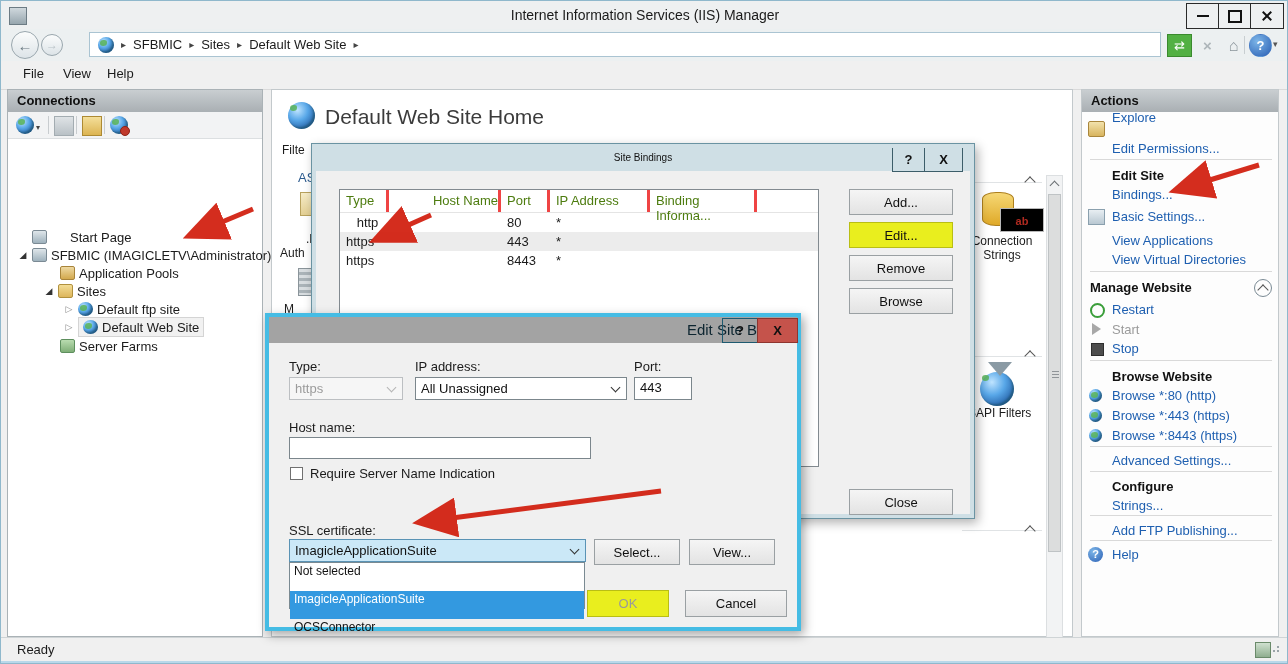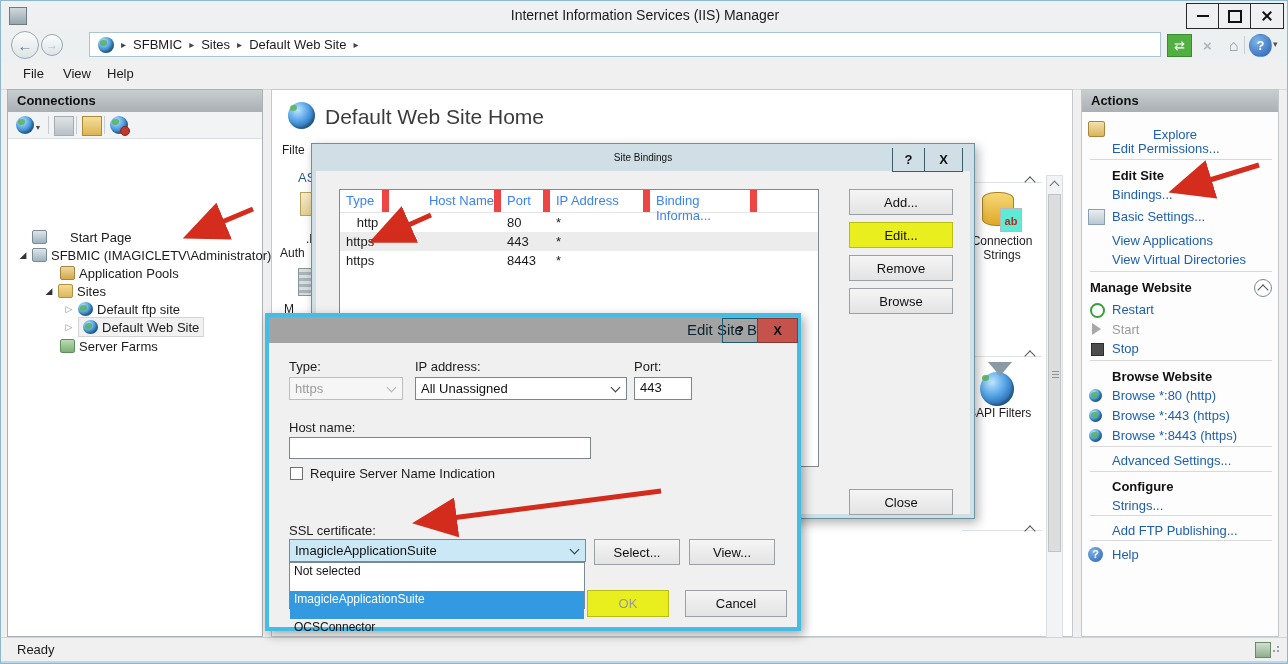--- a/index.html
+++ b/index.html
@@ -55,21 +55,21 @@
   .yellow{background:#e9ee1e !important;border-color:#b9be14 !important;}
   .sb-dialog{left:310px;top:142px;width:664px;height:376px;background:#f0f0f0;
              border:1px solid #6a93a2;box-shadow:3px 4px 10px rgba(0,0,0,.3);box-sizing:border-box;}
   .sb-frame{position:absolute;inset:0;border:4px solid #cfdfe5;pointer-events:none;}
   .sb-title{left:0;top:0;width:100%;height:27px;background:#cfdfe5;text-align:center;
             font-size:10px;color:#111;line-height:27px;}
   .cap-btn{top:3px;height:23px;border:1px solid #3c5d69;display:flex;align-items:center;justify-content:center;
            font-size:13px;font-weight:bold;color:#111;background:transparent;}
   .listbox{background:#fff;border:1px solid #828a90;box-sizing:border-box;}
   .lv-hdr{display:flex;height:22px;border-bottom:1px solid #e4e4e4;}
-  .lv-hc{box-sizing:border-box;border-right:7px solid #ef4444;padding:3px 0 0 6px;font-size:13px;color:#3b82f6;}
+  .lv-hc{box-sizing:border-box;border-right:3px solid #ef4444;padding:3px 0 0 6px;font-size:13px;color:#4d7c0f;}
   .lv-row{display:flex;height:19px;}
   .lv-c{box-sizing:border-box;padding:2px 0 0 6px;font-size:13px;color:#1b1b1b;}
   .eb-dialog{left:264px;top:312px;width:536px;height:318px;background:#f0f0f0;border:4px solid #45bce4;
              box-shadow:3px 4px 10px rgba(0,0,0,.35);box-sizing:border-box;}
   .eb-title{left:0;top:0;width:100%;height:26px;background:#a3a3a3;text-align:right;font-size:15px;
             color:#0d2530;line-height:26px;}
   .field-lbl{position:absolute;font-size:13px;color:#1b1b1b;}
   .combo{position:absolute;background:#fff;border:1px solid #7b868c;box-sizing:border-box;
          font-size:13px;color:#111;display:flex;align-items:center;padding-left:5px;}
   .combo .chev{position:absolute;right:7px;top:6px;width:6px;height:6px;border-right:1.6px solid #333;
@@ -216,21 +216,21 @@
     <span class="fragment" style="left:26px;top:80px;color:#2b5a8e;font-size:13px;">ASP</span>
     <div class="abs" style="left:28px;top:102px;width:15px;height:22px;background:linear-gradient(#f6ecc8,#e3cf93);border:1px solid #b8a25e;"></div>
     <span class="fragment" style="left:34px;top:142px;">.N</span>
     <span class="fragment" style="left:8px;top:156px;">Auth</span>
     <div class="abs" style="left:26px;top:178px;width:14px;height:26px;background:repeating-linear-gradient(#d8dde0 0 3px,#aab3b8 3px 6px);border:1px solid #8a949a;"></div>
     <span class="fragment" style="left:12px;top:212px;">M</span>
 
     <div class="feat-sep" style="left:690px;top:92px;width:80px;"></div>
     <div class="feat-chev" style="left:754px;top:88px;"></div>
     <div class="abs" style="left:710px;top:102px;width:30px;height:32px;background:linear-gradient(#f6d876,#dfa928);border:1px solid #ad7f1d;border-radius:14px/7px;"></div>
-    <div class="abs" style="left:728px;top:118px;width:22px;height:24px;background:#5eead4;border:1px solid #b9b9b9;font-size:11px;font-weight:bold;color:#b02a20;text-align:center;padding-top:6px;box-sizing:border-box;">ab</div>
+    <div class="abs" style="left:728px;top:118px;width:44px;height:24px;background:#000000;border:1px solid #b9b9b9;font-size:11px;font-weight:bold;color:#b02a20;text-align:center;padding-top:6px;box-sizing:border-box;">ab</div>
     <div class="feat-lbl" style="left:688px;top:144px;width:84px;">Connection Strings</div>
 
     <div class="feat-sep" style="left:690px;top:266px;width:80px;"></div>
     <div class="feat-chev" style="left:754px;top:262px;"></div>
     <div class="abs globe" style="left:708px;top:282px;width:34px;height:34px;"></div>
     <div class="abs" style="left:716px;top:272px;width:0;height:0;border-left:12px solid transparent;border-right:12px solid transparent;border-top:14px solid #8a9aa4;"></div>
     <div class="feat-lbl" style="left:686px;top:316px;width:80px;">ISAPI Filters</div>
     <div class="feat-sep" style="left:690px;top:440px;width:80px;"></div>
     <div class="feat-chev" style="left:754px;top:437px;"></div>
 
@@ -243,21 +243,21 @@
           <div class="grip" style="top:179px;"></div>
           <div class="grip" style="top:182px;"></div>
       </div>
 
     </div>
   </div>
 
   <div class="abs actions">
     <div class="panel-hdr">Actions</div>
     <div class="act-ico" style="left:6px;top:31px;background:linear-gradient(#f2e2ac,#d8b45e);border:1px solid #a9863c;border-radius:2px;"></div>
-    <a class="act-link" style="left:30px;top:37px;margin-left:41px;">Explore</a>
+    <a class="act-link" style="left:30px;top:20px;">Explore</a>
     <a class="act-link" style="left:30px;top:51px;">Edit Permissions...</a>
     <div class="act-sep" style="top:69px;"></div>
     <div class="act-hdr" style="left:30px;top:78px;">Edit Site</div>
     <a class="act-link" style="left:30px;top:97px;">Bindings...</a>
     <div class="act-ico" style="left:6px;top:119px;background:linear-gradient(#e8eef2,#b9c8d2);border:1px solid #8aa0ae;"></div>
     <a class="act-link" style="left:30px;top:119px;">Basic Settings...</a>
     <a class="act-link" style="left:30px;top:143px;">View Applications</a>
     <a class="act-link" style="left:30px;top:162px;">View Virtual Directories</a>
     <div class="act-sep" style="top:181px;"></div>
     <div class="act-hdr" style="left:8px;top:190px;">Manage Website</div>

